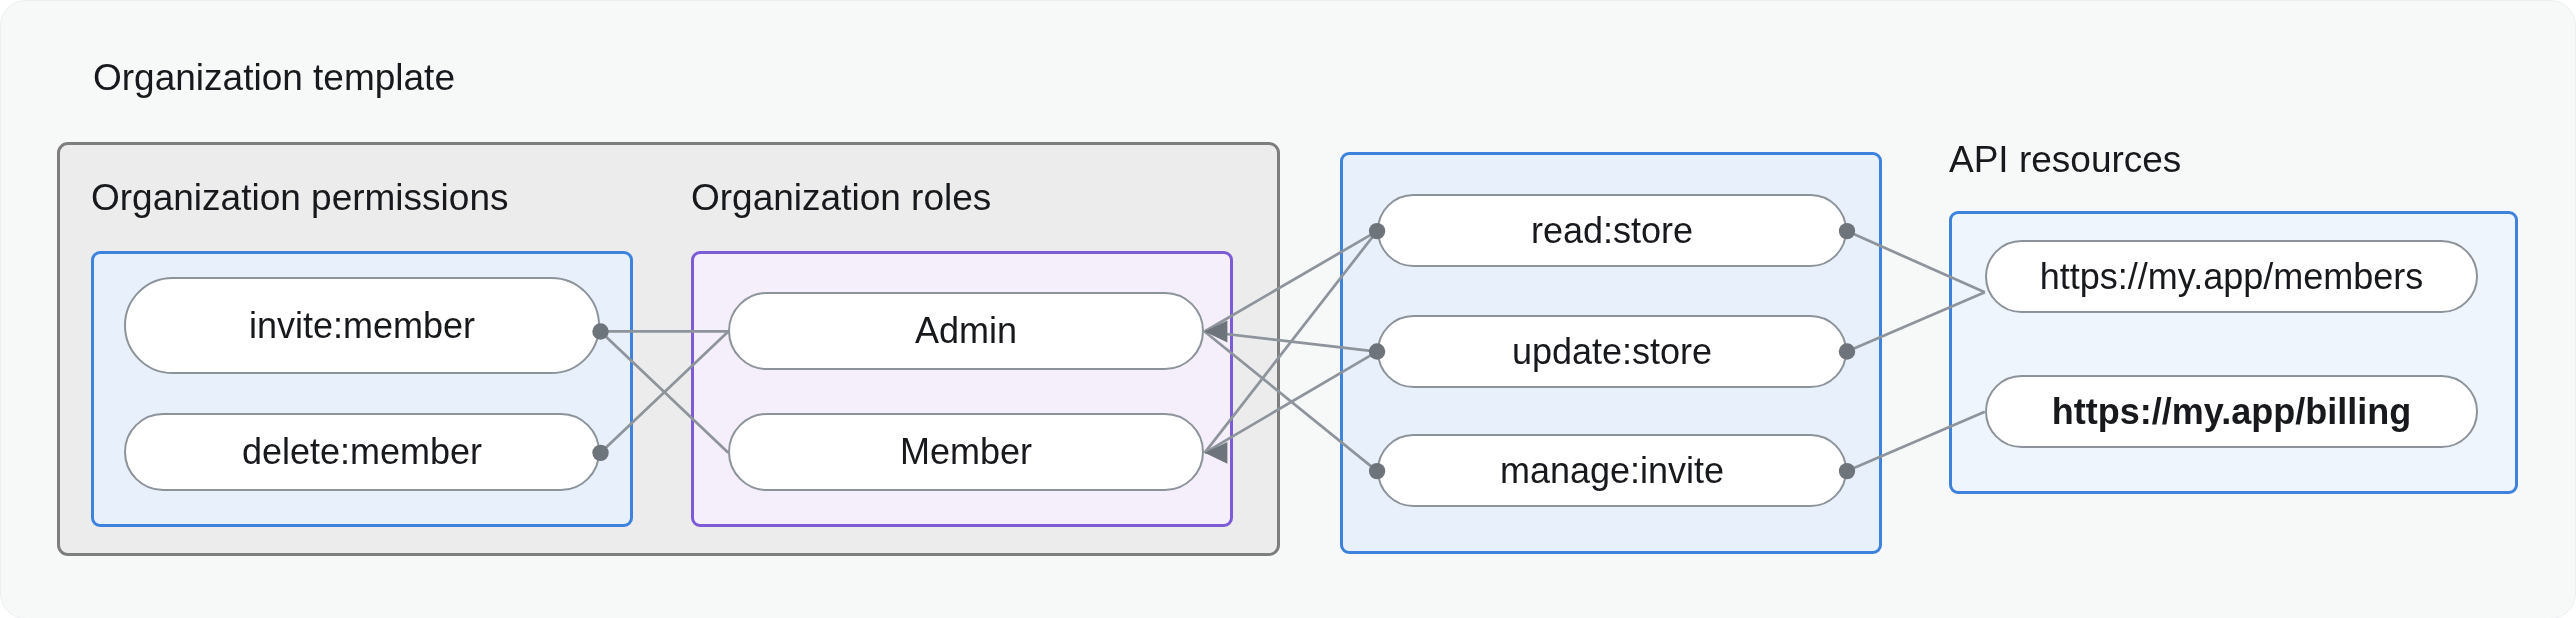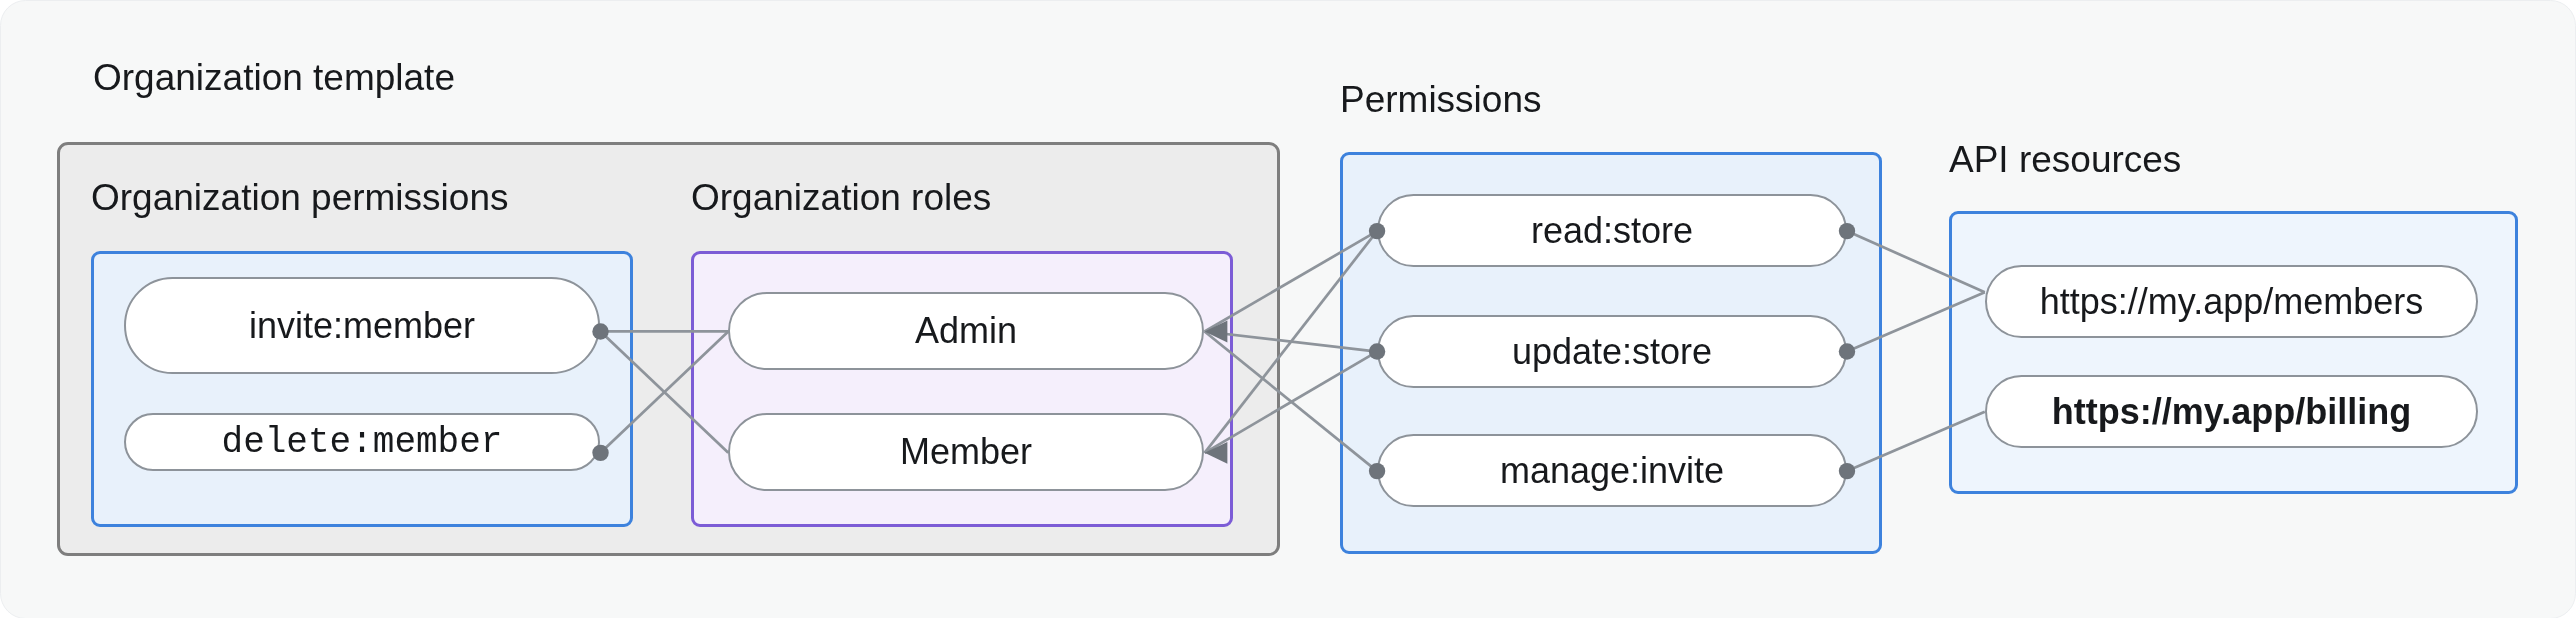--- a/index.html
+++ b/index.html
@@ -82,45 +82,44 @@
   <div class="label" style="left:56px; top:55px;margin-left:36px;">Organization template</div>
 
   <div class="box gray" style="left:56px; top:141px; width:1223px; height:414px;"></div>
 
   <div class="label" style="left:90px; top:175px;">Organization permissions</div>
 
   <div class="box blue" style="left:90px; top:250px; width:542px; height:276px;"></div>
 
   <div class="pill" style="left:123px; top:276px; width:476px; height:97px;">invite:member</div>
 
-  <div class="pill" style="left:123px; top:412px; width:476px; height:58px;font-family:Liberation Mono, monospace;">delete:member</div>
+  <div class="pill" style="left:123px; top:412px; width:476px; height:78px;">delete:member</div>
 
   <div class="label" style="left:690px; top:175px;">Organization roles</div>
 
   <div class="box purple" style="left:690px; top:250px; width:542px; height:276px;"></div>
 
   <div class="pill" style="left:727px; top:412px; width:476px; height:78px;">Member</div>
 
   <div class="pill" style="left:727px; top:291px; width:476px; height:78px;">Admin</div>
 
-  <div class="label" style="left:1339px; top:77px;">Permissions</div>
 
   <div class="box blue" style="left:1339px; top:151px; width:542px; height:402px;"></div>
 
   <div class="pill" style="left:1376px; top:193px; width:470px; height:73px;">read:store</div>
 
   <div class="pill" style="left:1376px; top:314px; width:470px; height:73px;">update:store</div>
 
   <div class="pill" style="left:1376px; top:433px; width:470px; height:73px;">manage:invite</div>
 
   <div class="label" style="left:1948px; top:137px;">API resources</div>
 
   <div class="box api" style="left:1948px; top:210px; width:569px; height:283px;"></div>
 
-  <div class="pill" style="left:1984px; top:264px; width:493px; height:73px;">https://my.app/members</div>
+  <div class="pill" style="left:1984px; top:239px; width:493px; height:73px;">https://my.app/members</div>
 
   <div class="pill" style="left:1984px; top:374px; width:493px; height:73px;font-weight:bold;">https://my.app/billing</div>
 
   <svg class="edges" viewBox="0 0 2823 678">
 
     <line x1="657" y1="362" x2="797" y2="362"></line>
     <line x1="657" y1="362" x2="797" y2="495"></line>
     <line x1="657" y1="495" x2="797" y2="362"></line>
 
     <line x1="1319" y1="362" x2="1508" y2="252"></line>

